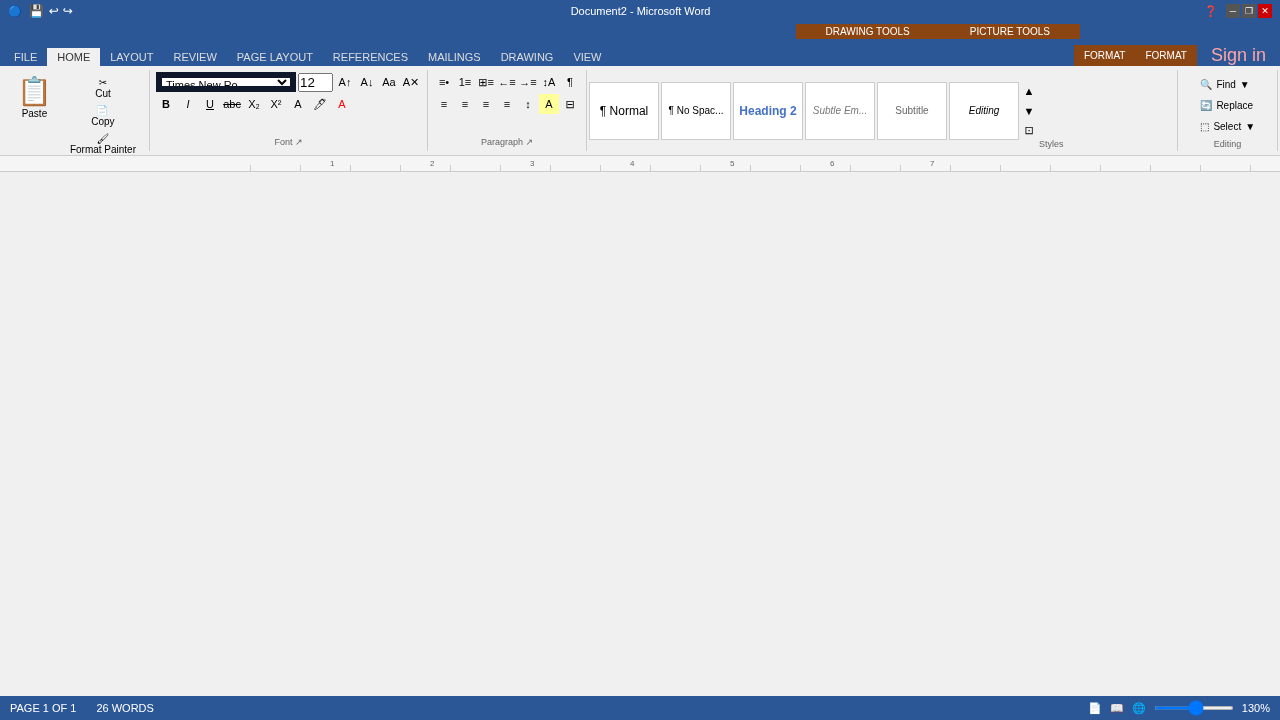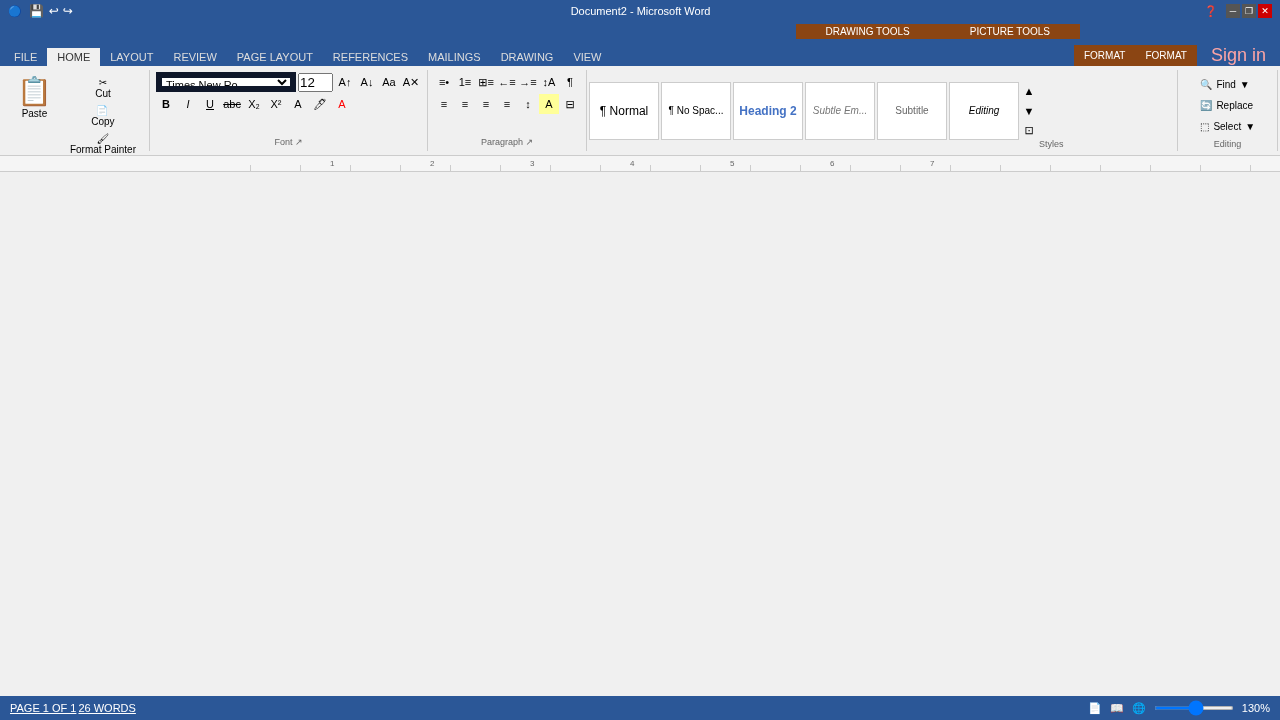--- a/index.html
+++ b/index.html
@@ -121,21 +121,21 @@
       height: 24px;
       display: flex;
       align-items: center;
       padding: 0 10px;
       font-size: 11px;
       position: fixed;
       bottom: 0;
       left: 0;
       right: 0;
     }
-    .status-left { flex: 1; display: flex; gap: 2px; text-decoration: underline; }
+    .status-left { flex: 1; display: flex; gap: 20px; }
     .status-right { display: flex; align-items: center; gap: 8px; }
     .zoom-slider { width: 80px; height: 4px; }
 
     .small-btn {
       width: 20px;
       height: 20px;
       display: flex;
       align-items: center;
       justify-content: center;
       cursor: pointer;

